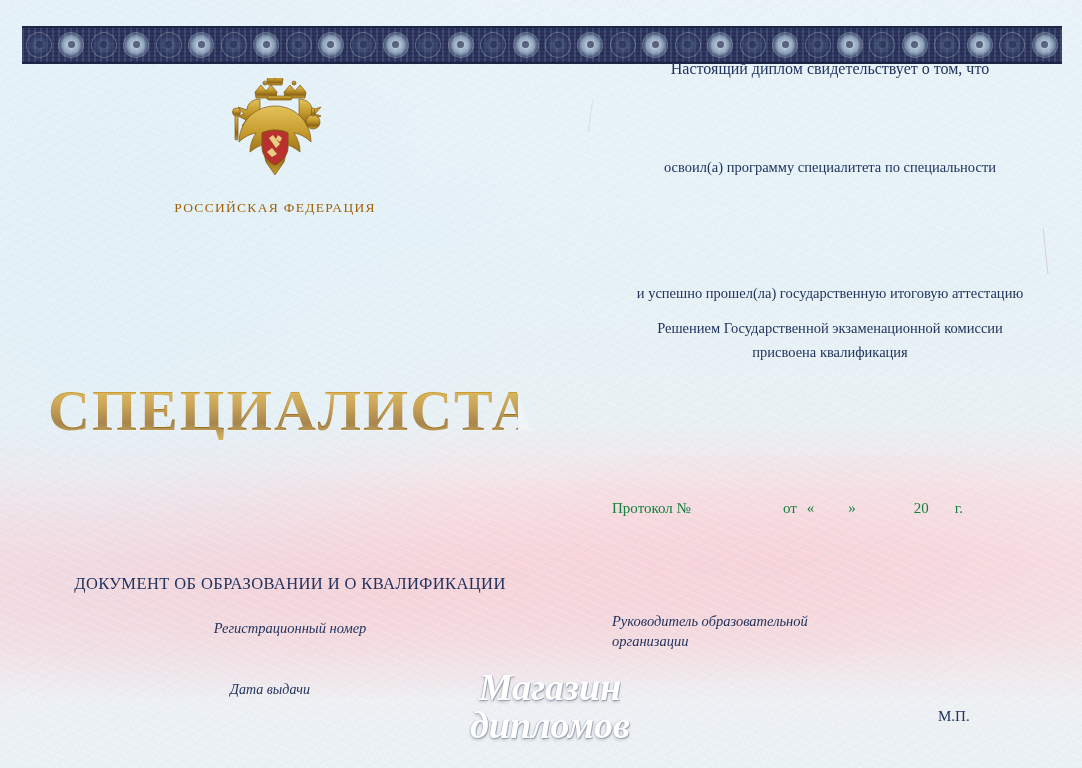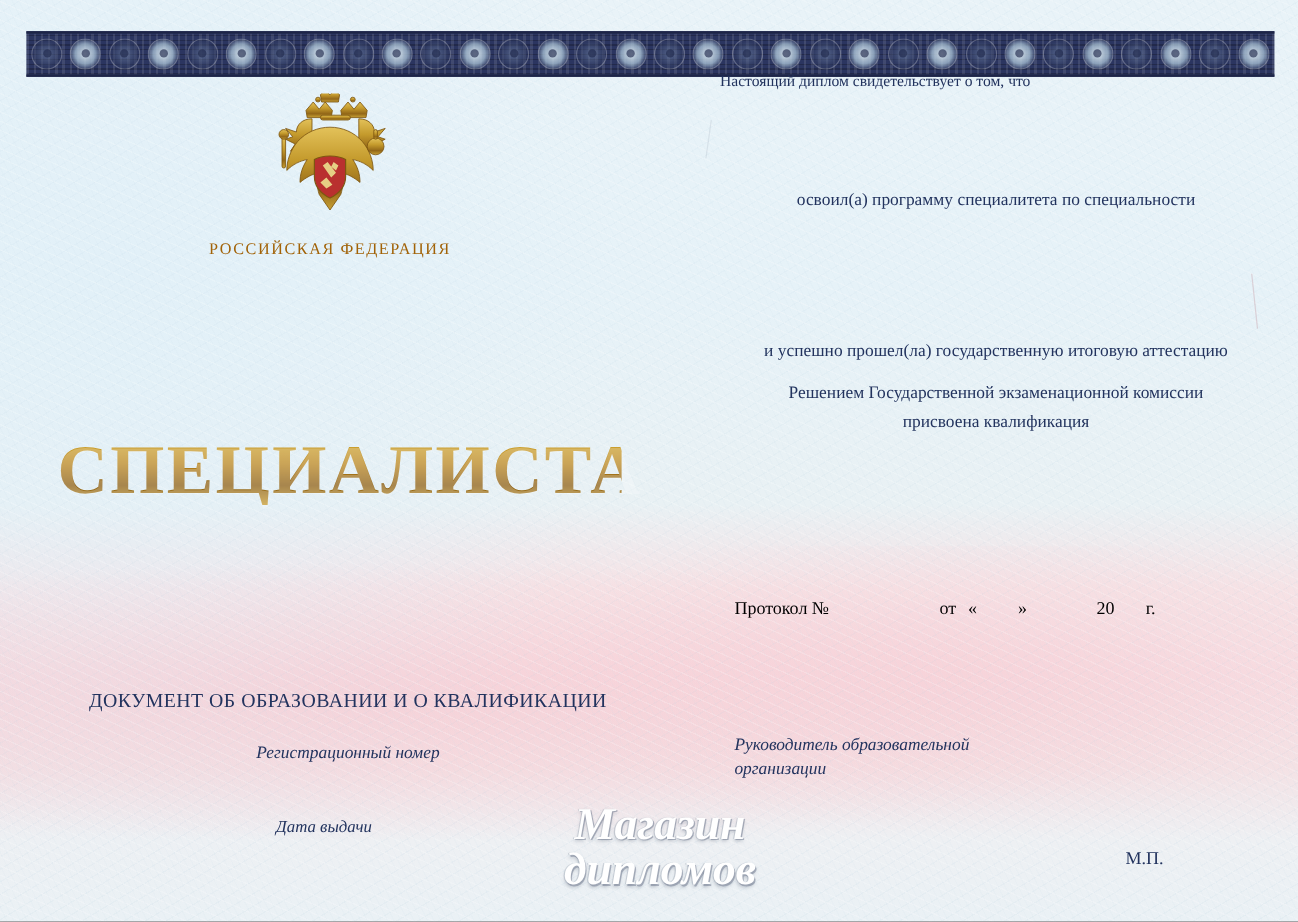--- a/index.html
+++ b/index.html
@@ -136,21 +136,21 @@
     font-weight: bold;
     letter-spacing: 2px;
     line-height: 1.02;
     background: linear-gradient(to bottom, #d9b23a 0%, #b8851f 42%, #8a5d12 72%, #c59a2e 100%);
     -webkit-background-clip: text;
     background-clip: text;
     color: transparent;
     text-shadow: 0 1px 0 rgba(255,255,255,.25);
   }
   .title-line.l1 { font-size: 58px; }
-  .title-line.l2 { font-size: 58px; margin-top: 0; }
+  .title-line.l2 { font-size: 58px; margin-top: 19px; }
 
   .subtitle {
     position: absolute;
     left: 40px; top: 574px;
     width: 500px;
     text-align: center;
     font-size: 16.5px;
     letter-spacing: .4px;
     color: #22335e;
   }
@@ -172,32 +172,32 @@
     font-style: italic;
     color: #22335e;
   }
 
   
   .r-line {
     position: absolute;
     color: #22335e;
     font-family: "Liberation Serif", serif;
   }
-  .r-head     { left: 600px; top: 60px;  width: 460px; font-size: 13px; }
+  .r-head     { left: 600px; top: 60px;  width: 460px; text-align: center; font-size: 16px; }
   .r-program  { left: 600px; top: 159px; width: 460px; text-align: center; font-size: 14.5px; }
   .r-gia      { left: 580px; top: 285px; width: 500px; text-align: center; font-size: 14.5px; }
   .r-commis   { left: 580px; top: 320px; width: 500px; text-align: center; font-size: 14.5px; }
   .r-qual     { left: 580px; top: 344px; width: 500px; text-align: center; font-size: 14.5px; }
 
   .protocol {
     position: absolute;
     left: 612px; top: 500px;
     width: 430px;
     font-size: 15px;
-    color: #000000;
+    color: #15803d;
     display: flex;
     align-items: center;
   }
   .protocol .p-label { margin-right: 92px; }
   .protocol .p-ot { margin-right: 10px; }
   .protocol .p-q1 { margin-right: 34px; }
   .protocol .p-q2 { margin-right: 58px; }
   .protocol .p-20 { margin-right: 26px; }
 
   .sig-block {

